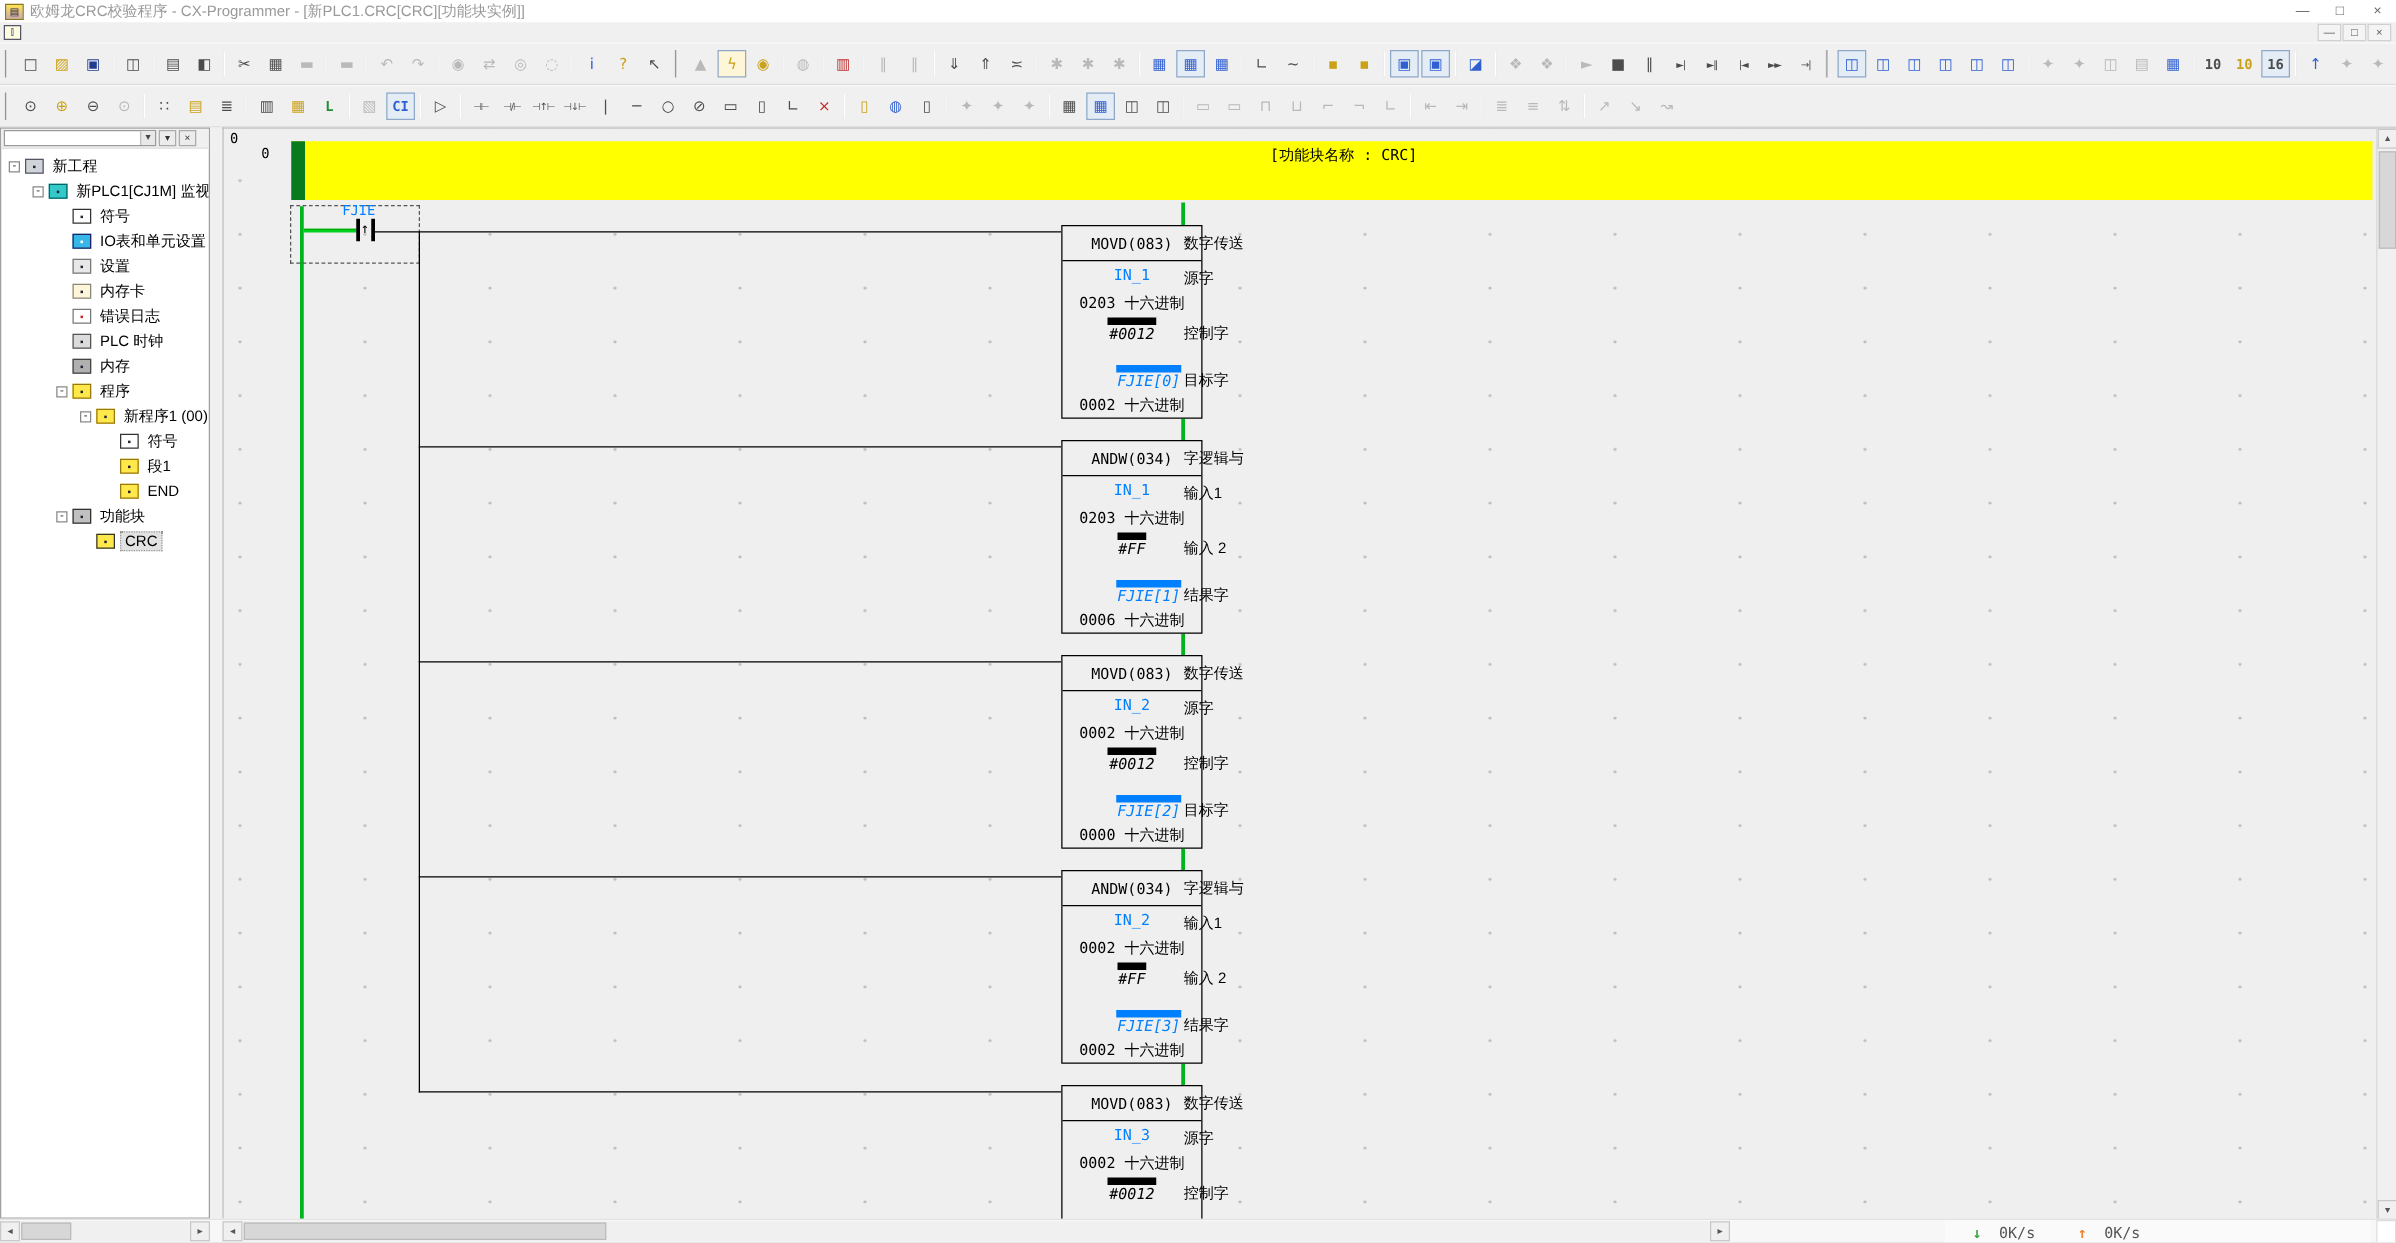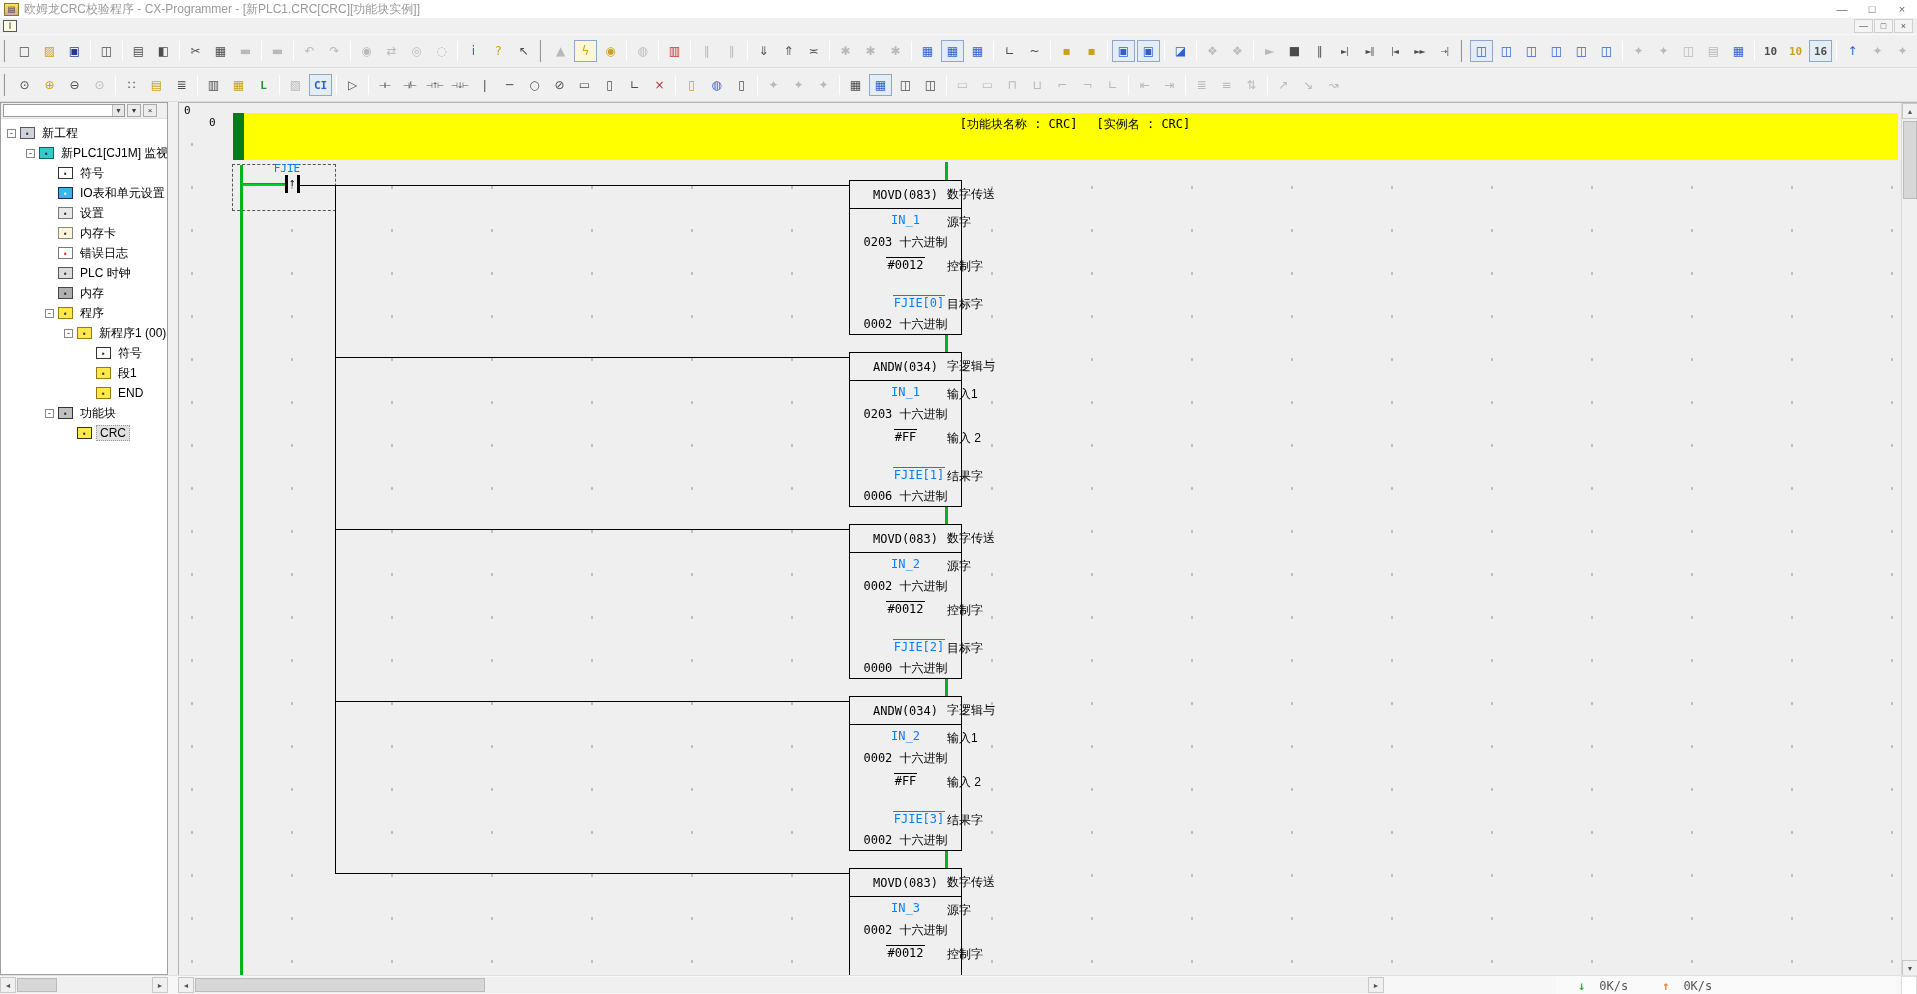--- a/index.html
+++ b/index.html
@@ -100,21 +100,21 @@
   .cbar{position:absolute;top:72px;width:3px;height:18px;background:#000;}
   .carrow{position:absolute;left:105px;top:73px;width:16px;text-align:center;font-size:11px;color:#000;}
   .clabel{position:absolute;left:76px;top:59px;width:64px;text-align:center;font-size:11px;color:#0080ff;}
   .wire{position:absolute;height:1px;background:#000;}
   .vwire{position:absolute;width:1px;background:#000;}
   .iblock{position:absolute;left:670px;width:113px;height:155px;border:1px solid #000;background:#efefef;font-size:12px;}
   .bhead{height:28px;border-bottom:1px solid #000;display:flex;align-items:center;justify-content:center;color:#000;}
   .brow{height:22px;display:flex;align-items:center;justify-content:center;color:#000;white-space:nowrap;}
   .brow.sp{height:16px;}
   .brow.sym,.brow.symop{color:#0080ff;}
-  .brow.op .ov,.brow.symop .ov{border-top:1px solid #000000;padding:0 1px;}
+  .brow.op .ov,.brow.symop .ov{border-top:6px solid #000000;padding:0 1px;font-style:italic;}
   .brow.symop .ov{border-top-color:#0080ff;margin-left:27px;}
   .bcomment{position:absolute;left:768px;height:20px;font-size:12px;color:#000;
             font-family:"Liberation Sans",sans-serif;display:flex;align-items:center;white-space:nowrap;}
   
   .vscroll{position:absolute;right:0;top:0;width:16px;height:873px;background:#f0f0f0;border-left:1px solid #d8d8d8;}
   .sbtn{position:absolute;width:16px;height:16px;background:#f0f0f0;border:1px solid #c8c8c8;
         font-size:7px;color:#555;display:flex;align-items:center;justify-content:center;}
   .vthumb{position:absolute;left:1px;top:18px;width:14px;height:78px;background:#d7d7d7;border:1px solid #bbb;}
   
   .statusbar{position:absolute;left:0;top:975px;width:1917px;height:19px;background:#f7f7f7;
@@ -410,21 +410,20 @@
     <div class="splitter"></div>
 
     <div class="editor">
       <div class="canvas" id="canvas">
         <div class="gnum" style="left:5px;top:1px;">0</div>
         <div class="gnum" style="left:30px;top:13px;">0</div>
 
         <div class="banner">
           <div class="bannerbar"></div>
           <div class="bline">[功能块名称 : CRC]</div>
-          <div class="bline">[实例名 : CRC]</div>
         </div>
 
         <div class="lbus"></div>
         <div class="rbus"></div>
 
         <div class="selbox"></div>
         <div class="pwire"></div>
         <div class="cbar" style="left:106px;"></div>
         <div class="cbar" style="left:118px;"></div>
         <div class="carrow">↑</div>

